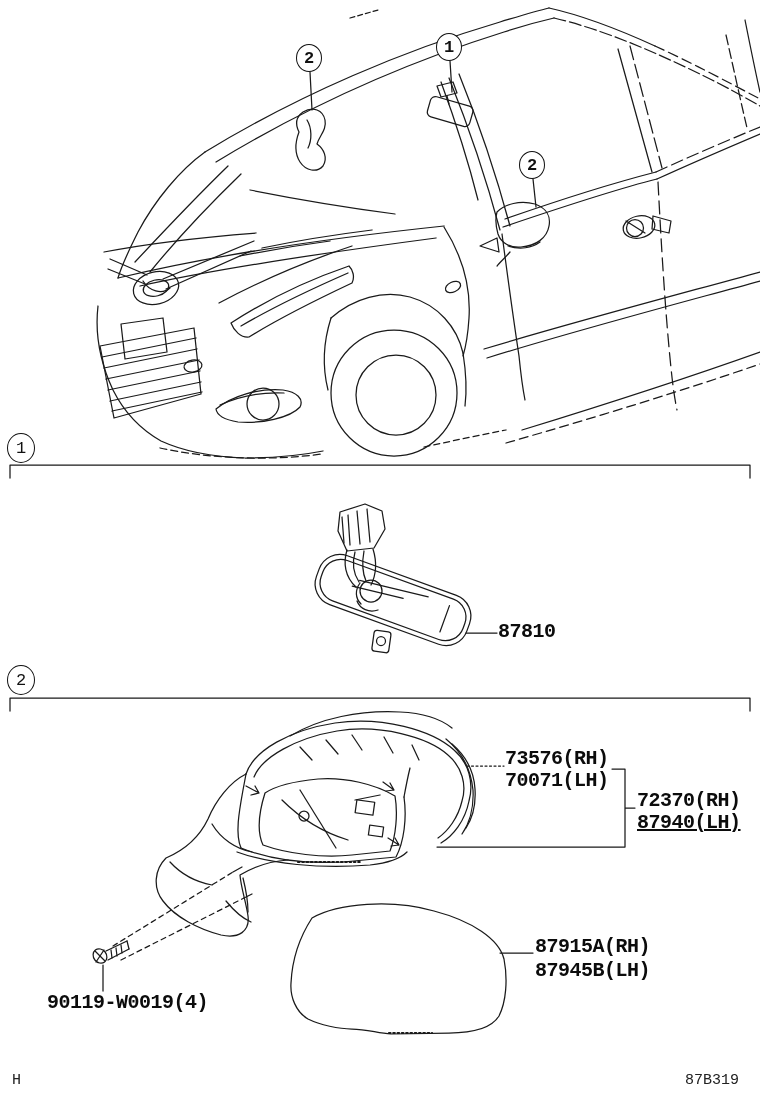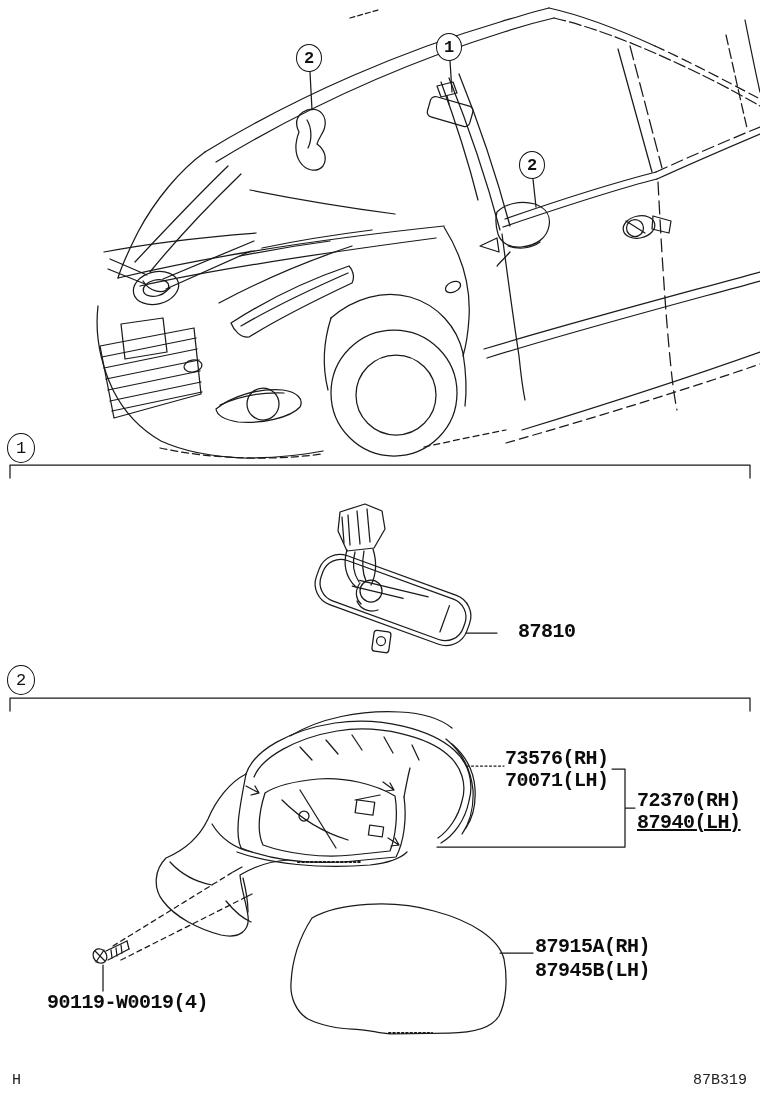--- a/index.html
+++ b/index.html
@@ -252,29 +252,29 @@
     </g>
   </svg>
 
   <div class="balloon" style="left:436px;top:33px;">1</div>
   <div class="balloon" style="left:296px;top:44px;">2</div>
   <div class="balloon" style="left:519px;top:151px;">2</div>
 
   <div class="section-marker" style="left:7px;top:433px;">1</div>
   <div class="section-marker" style="left:7px;top:665px;">2</div>
 
-  <div class="part-label" style="left:498px;top:621px;margin-left:20px;">87810</div>
+  <div class="part-label" style="left:498px;top:621px;">87810</div>
 
   <div class="part-label" style="left:505px;top:748px;">73576(RH)</div>
   <div class="part-label" style="left:505px;top:770px;">70071(LH)</div>
 
   <div class="part-label" style="left:637px;top:790px;">72370(RH)</div>
   <div class="part-label" style="left:637px;top:812px;text-decoration:underline;">87940(LH)</div>
 
   <div class="part-label" style="left:535px;top:936px;">87915A(RH)</div>
   <div class="part-label" style="left:535px;top:960px;">87945B(LH)</div>
 
   <div class="part-label" style="left:47px;top:992px;">90119-W0019(4)</div>
 
   <div class="footer-text" style="left:12px;top:1072px;">H</div>
-  <div class="footer-text" style="left:685px;top:1072px;margin-left:8px;">87B319</div>
+  <div class="footer-text" style="left:685px;top:1072px;">87B319</div>
 
 </div>
 
 </body></html>

